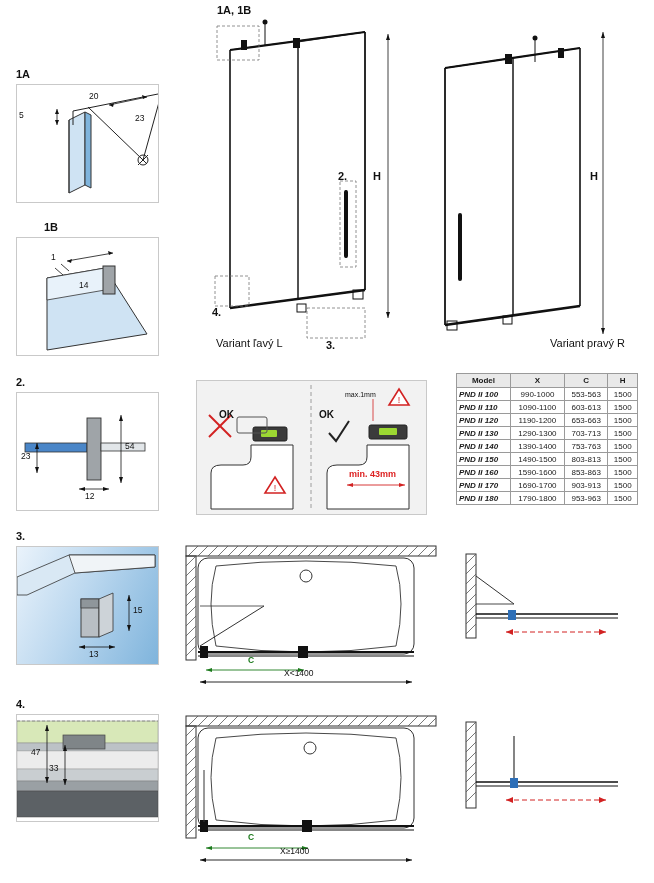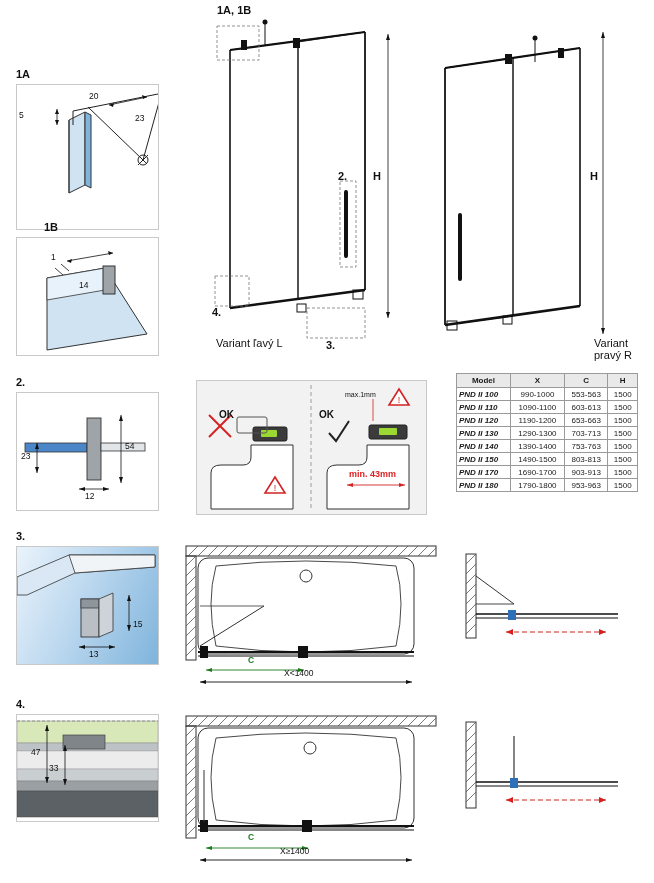--- a/index.html
+++ b/index.html
@@ -15,21 +15,21 @@
   table.models th{background:#e9e9e9;border:1px solid #9a9a9a;padding:2px 3px;font-size:8px;font-weight:bold;text-align:center;}
   table.models td{border:1px solid #9a9a9a;padding:1.5px 3px;text-align:center;font-size:8px;}
   table.models td.model{font-weight:bold;font-style:italic;text-align:left;padding-left:2px;}
   .cgreen{color:#1c7a1c;}
   .red{color:#d22;}
   svg{display:block;}
 </style>
 </head>
 <body>
 
-<div class="panel" style="left:16px;top:84px;width:143px;height:146px;padding-left:26px;">
+<div class="panel" style="left:16px;top:84px;width:143px;height:119px;padding-left:26px;">
   <svg width="141" height="117" viewBox="0 0 141 117">
     <polygon points="26,35 42,27 42,100 26,108" fill="#cfe3f3" stroke="#333" stroke-width="1"></polygon>
     <polygon points="42,27 48,30 48,103 42,100" fill="#7fb4dc" stroke="#333" stroke-width="1"></polygon>
     <line x1="26" y1="35" x2="26" y2="108" stroke="#333" stroke-width="1"></line>
     <line x1="30" y1="26" x2="120" y2="8" stroke="#222" stroke-width="1"></line>
     <line x1="30" y1="26" x2="30" y2="40" stroke="#222" stroke-width="1"></line>
     <line x1="45" y1="22" x2="100" y2="75" stroke="#222" stroke-width="1"></line>
     <line x1="118" y1="10" x2="100" y2="75" stroke="#222" stroke-width="1"></line>
     <circle cx="100" cy="75" r="5" fill="none" stroke="#222" stroke-width="1"></circle>
     <line x1="96" y1="71" x2="104" y2="79" stroke="#222" stroke-width="1"></line>
@@ -125,21 +125,21 @@
     <circle cx="110" cy="20" r="2.5" fill="#111"></circle>
     <rect x="33" y="195" width="4" height="68" rx="2" fill="#111"></rect>
     <rect x="78" y="298" width="9" height="8" fill="none" stroke="#111" stroke-width="1"></rect>
     <rect x="22" y="303" width="10" height="9" fill="none" stroke="#111" stroke-width="1"></rect>
     <line x1="178" y1="14" x2="178" y2="316" stroke="#111" stroke-width="0.8"></line>
     <polygon points="178,14 176,20 180,20" fill="#111"></polygon>
     <polygon points="178,316 176,310 180,310" fill="#111"></polygon>
   </svg>
   <span class="abs lbl-b" style="left:165px;top:152px;">H</span>
 </div>
-<span class="abs lbl" style="left:550px;top:337px;margin-left:44px;">Variant pravý R</span>
+<span class="abs lbl" style="left:550px;top:337px;">Variant pravý R</span>
 
 <div class="panel" style="left:16px;top:392px;width:143px;height:119px;">
   <svg width="141" height="117" viewBox="0 0 141 117">
     <rect x="8" y="50" width="62" height="9" fill="#4a86c8" stroke="#333" stroke-width="0.8"></rect>
     <rect x="70" y="25" width="14" height="62" fill="#9fa4a8" stroke="#333" stroke-width="0.9"></rect>
     <rect x="84" y="50" width="44" height="8" fill="#e2e6e9" stroke="#333" stroke-width="0.8"></rect>
 
     <line x1="104" y1="22" x2="104" y2="90" stroke="#111" stroke-width="0.8"></line>
     <polygon points="104,22 102,28 106,28" fill="#111"></polygon>
     <polygon points="104,90 102,84 106,84" fill="#111"></polygon>
@@ -238,20 +238,26 @@
           <td>753-763</td>
           <td>1500</td>
         </tr>
       <tr>
           <td class="model">PND II 150</td>
           <td>1490-1500</td>
           <td>803-813</td>
           <td>1500</td>
         </tr>
       <tr>
+          <td class="model">PND II 160</td>
+          <td>1590-1600</td>
+          <td>853-863</td>
+          <td>1500</td>
+        </tr>
+      <tr>
           <td class="model">PND II 170</td>
           <td>1690-1700</td>
           <td>903-913</td>
           <td>1500</td>
         </tr>
       <tr>
           <td class="model">PND II 180</td>
           <td>1790-1800</td>
           <td>953-963</td>
           <td>1500</td>
@@ -269,21 +275,21 @@
     <polygon points="82,52 96,46 96,84 82,90" fill="#cdd3d8" stroke="#333" stroke-width="0.8"></polygon>
 
     <line x1="112" y1="48" x2="112" y2="84" stroke="#111" stroke-width="0.8"></line>
     <polygon points="112,48 110,54 114,54" fill="#111"></polygon>
     <polygon points="112,84 110,78 114,78" fill="#111"></polygon>
 
     <line x1="62" y1="100" x2="98" y2="100" stroke="#111" stroke-width="0.8"></line>
     <polygon points="62,100 68,98 68,102" fill="#111"></polygon>
     <polygon points="98,100 92,98 92,102" fill="#111"></polygon>
   </svg>
-  <span class="abs small" style="left:116px;top:72px;">15</span>
+  <span class="abs small" style="left:116px;top:58px;">15</span>
   <span class="abs small" style="left:72px;top:102px;">13</span>
 </div>
 <span class="abs lbl-b" style="left:16px;top:530px;">3.</span>
 
 <div class="panel" style="left:16px;top:714px;width:143px;height:108px;">
   <svg width="141" height="106" viewBox="0 0 141 106">
     <rect x="0" y="6" width="141" height="22" fill="#d8e8b8" stroke="#999" stroke-width="0.6"></rect>
     <rect x="0" y="28" width="141" height="8" fill="#bcc2c6" stroke="#888" stroke-width="0.5"></rect>
     <rect x="0" y="36" width="141" height="18" fill="#ececec" stroke="#aaa" stroke-width="0.5"></rect>
     <rect x="0" y="54" width="141" height="12" fill="#c9ced1" stroke="#999" stroke-width="0.5"></rect>

